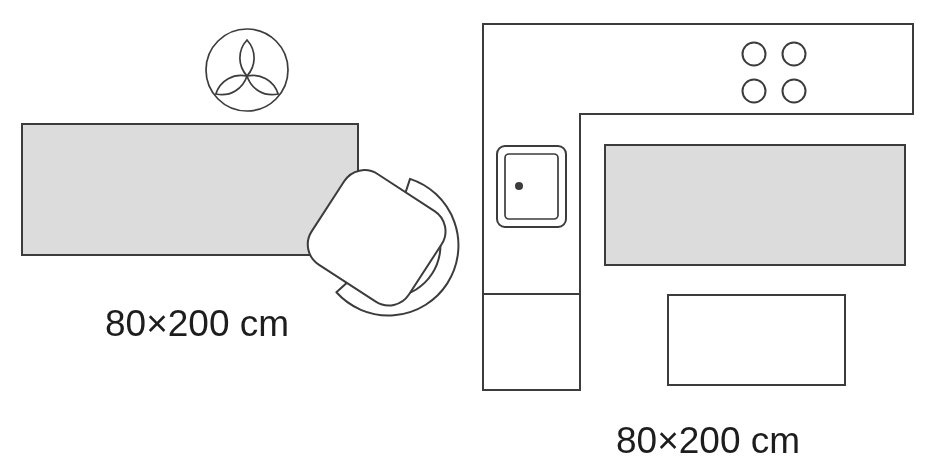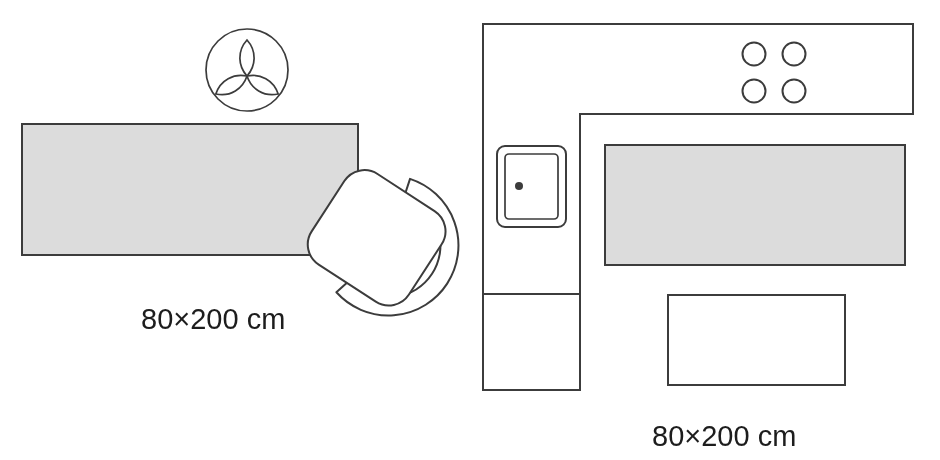--- a/index.html
+++ b/index.html
@@ -8,22 +8,22 @@
     background:#fff;
     font-family:"Liberation Sans","DejaVu Sans",sans-serif;
   }
   svg{position:absolute;left:0;top:0;display:block}
   .stroke{fill:none;stroke:var(--outline,#3c3c3c);stroke-width:2}
   .thin{stroke-width:1.7}
   .white{fill:#fff;stroke:var(--outline,#3c3c3c);stroke-width:2}
   .rug{fill:var(--rug-fill,#dcdcdc);stroke:var(--outline,#3c3c3c);stroke-width:2}
   .dot{fill:var(--outline,#3c3c3c);stroke:none}
   .size-label{
-    position:absolute;font-size:29px;line-height:1.1;
-    color:var(--text,#1d1d1d);white-space:nowrap;margin-left:36px;
+    position:absolute;font-size:37px;line-height:1.1;
+    color:var(--text,#1d1d1d);white-space:nowrap;
   }
 </style>
 </head>
 <body style="background: rgb(255, 255, 255);">
 
 <svg width="940" height="460" viewBox="0 0 940 460" xmlns="http://www.w3.org/2000/svg">
 
   <g>
     <g transform="translate(247,76)">
       <circle class="stroke thin" cx="0" cy="-6" r="41"></circle>

